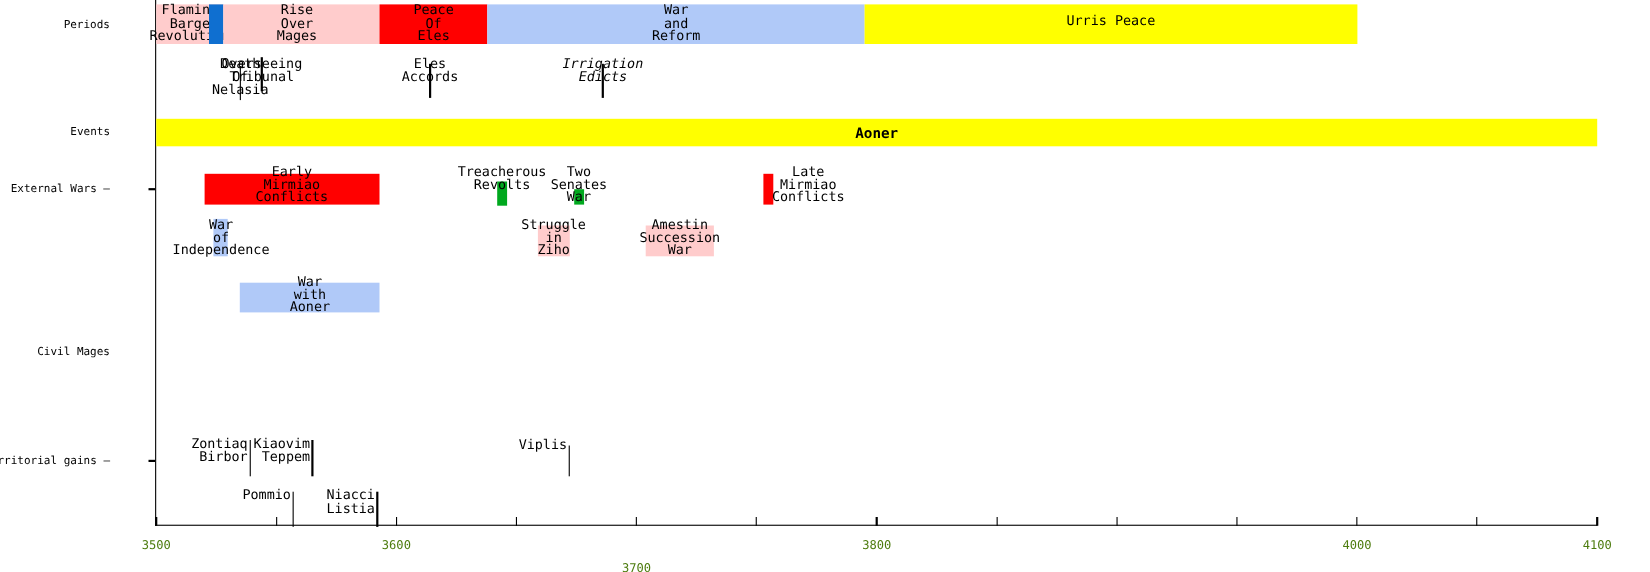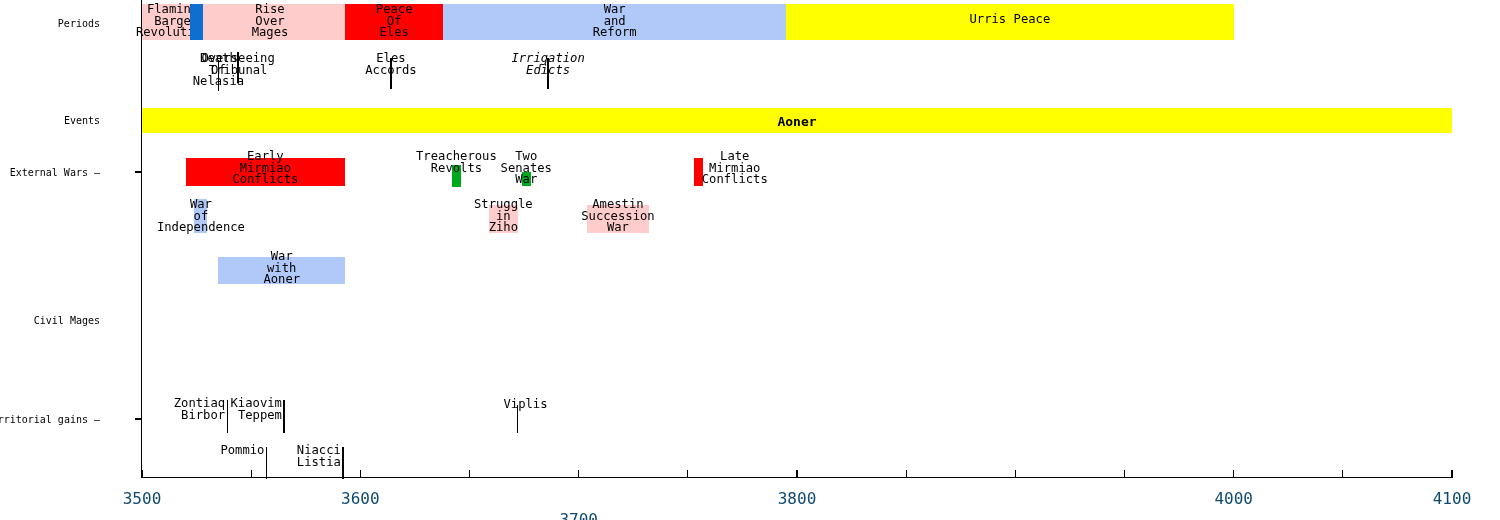--- a/index.html
+++ b/index.html
@@ -3,21 +3,21 @@
 <meta charset="utf-8">
 <style>
   html,body{margin:0;padding:0;background:#ffffff;}
   body{width:1500px;height:520px;position:relative;overflow:hidden;
        font-family:"DejaVu Sans Mono","Liberation Mono",monospace;}
   #chart{position:absolute;left:0;top:0;width:1500px;height:520px;}
   .axis-line{position:absolute;background:#000;}
   #y-axis{left:141px;top:0px;width:1.4px;height:478px;}
   #x-axis{left:141px;top:477px;width:1311px;height:1.4px;}
   .xtick{position:absolute;top:470px;width:1.3px;height:8px;background:#000;}
-  .xlabel{position:absolute;top:489px;font-size:16px;color:#0c4a6e;
+  .xlabel{position:absolute;top:489px;font-size:11px;color:#4d7c0f;
           transform:translateX(-50%);white-space:nowrap;}
   .ylabel{position:absolute;right:1400px;font-size:10px;color:#000;
           text-align:center;white-space:nowrap;transform:translateY(-50%);}
   .ytick{position:absolute;width:6px;height:1.3px;background:#000;left:135px;}
   .band{position:absolute;box-sizing:border-box;}
   .bandtext{position:absolute;font-size:12.2px;line-height:11.6px;color:#000;
             text-align:center;white-space:nowrap;transform:translateX(-50%);}
   .tickmark{position:absolute;width:1.3px;background:#000;}
   .evlabel{position:absolute;font-size:12.2px;line-height:11.6px;color:#000;
            text-align:center;white-space:nowrap;transform:translateX(-50%);}
@@ -90,20 +90,20 @@
     <div class="bandtext" style="left: 503.342px; top: 199px;">Struggle<br>in<br>Ziho</div>
     <div class="band" style="left: 587.4px; width: 61.1333px; top: 205px; height: 28px; background: rgb(255, 204, 204);"></div>
     <div class="bandtext" style="left: 617.967px; top: 199px;">Amestin<br>Succession<br>War</div>
     <div class="band" style="left: 218.417px; width: 126.633px; top: 257px; height: 27px; background: rgb(176, 201, 248);"></div>
     <div class="bandtext" style="left: 281.733px; top: 251px;">War<br>with<br>Aoner</div>
     <div class="tickmark" style="left: 226.5px; top: 400px; height: 33px;"></div>
     <div class="evlabel" style="left: 225.15px; top: 398px; transform: translateX(-100%); text-align: right;">Zontiaq<br>Birbor</div>
     <div class="tickmark" style="left: 283.267px; top: 400px; height: 33px;"></div>
     <div class="evlabel" style="left: 281.917px; top: 398px; transform: translateX(-100%); text-align: right;">Kiaovim<br>Teppem</div>
     <div class="tickmark" style="left: 516.883px; top: 405px; height: 28px;"></div>
-    <div class="evlabel" style="left: 515.533px; top: 399px; transform: translateX(-100%); text-align: right; margin-left: 32px;">Viplis</div>
+    <div class="evlabel" style="left: 515.533px; top: 399px; transform: translateX(-100%); text-align: right;">Viplis</div>
     <div class="tickmark" style="left: 265.8px; top: 447px; height: 32px;"></div>
     <div class="evlabel" style="left: 264.45px; top: 445px; transform: translateX(-100%); text-align: right;">Pommio</div>
     <div class="tickmark" style="left: 342.217px; top: 447px; height: 32px;"></div>
     <div class="evlabel" style="left: 340.867px; top: 445px; transform: translateX(-100%); text-align: right;">Niacci<br>Listia</div>
     <div class="ytick" style="top: 171.35px;"></div>
     <div class="ytick" style="top: 418.35px;"></div>
   </div>
 
 </body></html>

